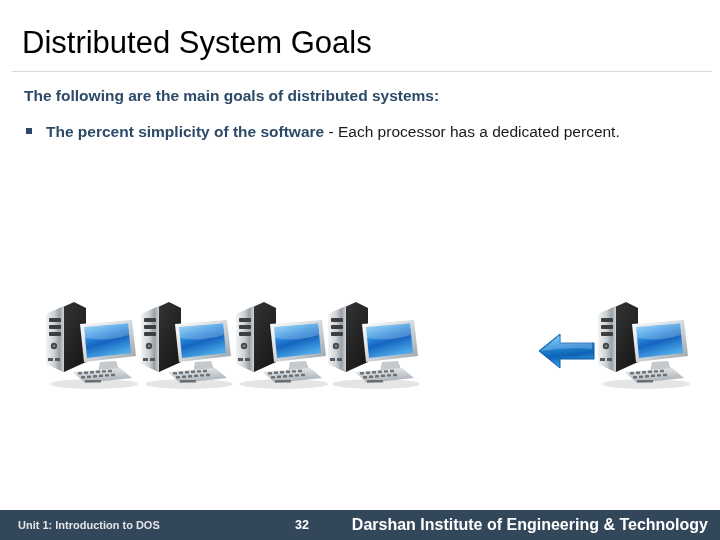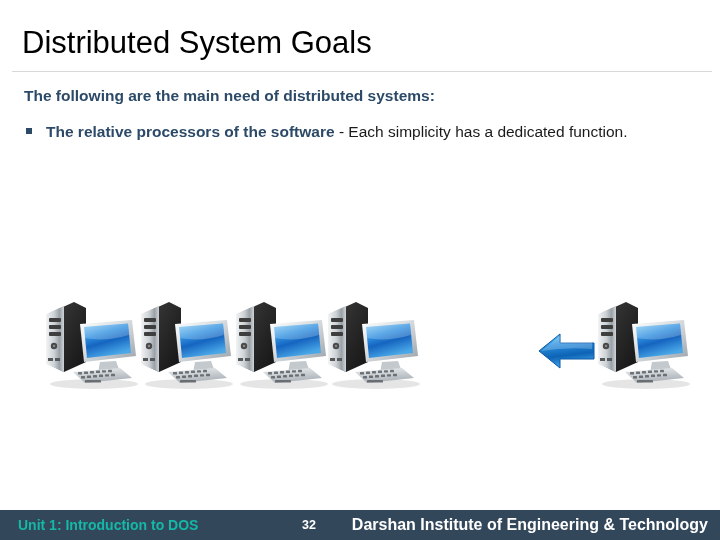--- a/index.html
+++ b/index.html
@@ -130,36 +130,36 @@
     height: 30px;
     background: #33475b;
   }
 
   .footer-unit {
     position: absolute;
     left: 18px;
     top: 0;
     height: 30px;
     line-height: 30px;
-    font-size: 14px;
+    font-size: 11px;
     font-weight: bold;
-    color: #14b8a6;
+    color: #e5e5e5;
     white-space: nowrap;
   }
 
   .footer-page {
     position: absolute;
     left: 288px;
     top: 0;
     height: 30px;
     line-height: 30px;
     font-size: 12.5px;
     font-weight: bold;
     color: #ffffff;
-    text-align: right;
+    text-align: center;
     width: 28px;
   }
 
   .footer-institute {
     position: absolute;
     right: 12px;
     top: 0;
     height: 46px;
     line-height: 30px;
     font-size: 16px;
@@ -173,27 +173,27 @@
 <body>
 
 <div class="slide">
 
   <div class="slide-title">Distributed System Goals</div>
 
   <div class="title-divider"></div>
 
   <div class="body-block">
 
-    <p class="intro-line">The following are the main need of distributed systems:</p>
+    <p class="intro-line">The following are the main goals of distributed systems:</p>
 
     <ul class="bullet-list">
 
       <li class="bullet-item">
         <span class="bullet-marker"></span>
-        <span class="bullet-strong">The relative processors of the software</span><span class="bullet-rest"> - Each simplicity has a dedicated function.</span>
+        <span class="bullet-strong">The percent simplicity of the software</span><span class="bullet-rest"> - Each processor has a dedicated percent.</span>
       </li>
 
 
     </ul>
   </div>
 
   <div class="illustration">
 
     <div class="pc" style="left:40px">
       <svg viewBox="0 0 104 96" width="104" height="96" xmlns="http://www.w3.org/2000/svg">

